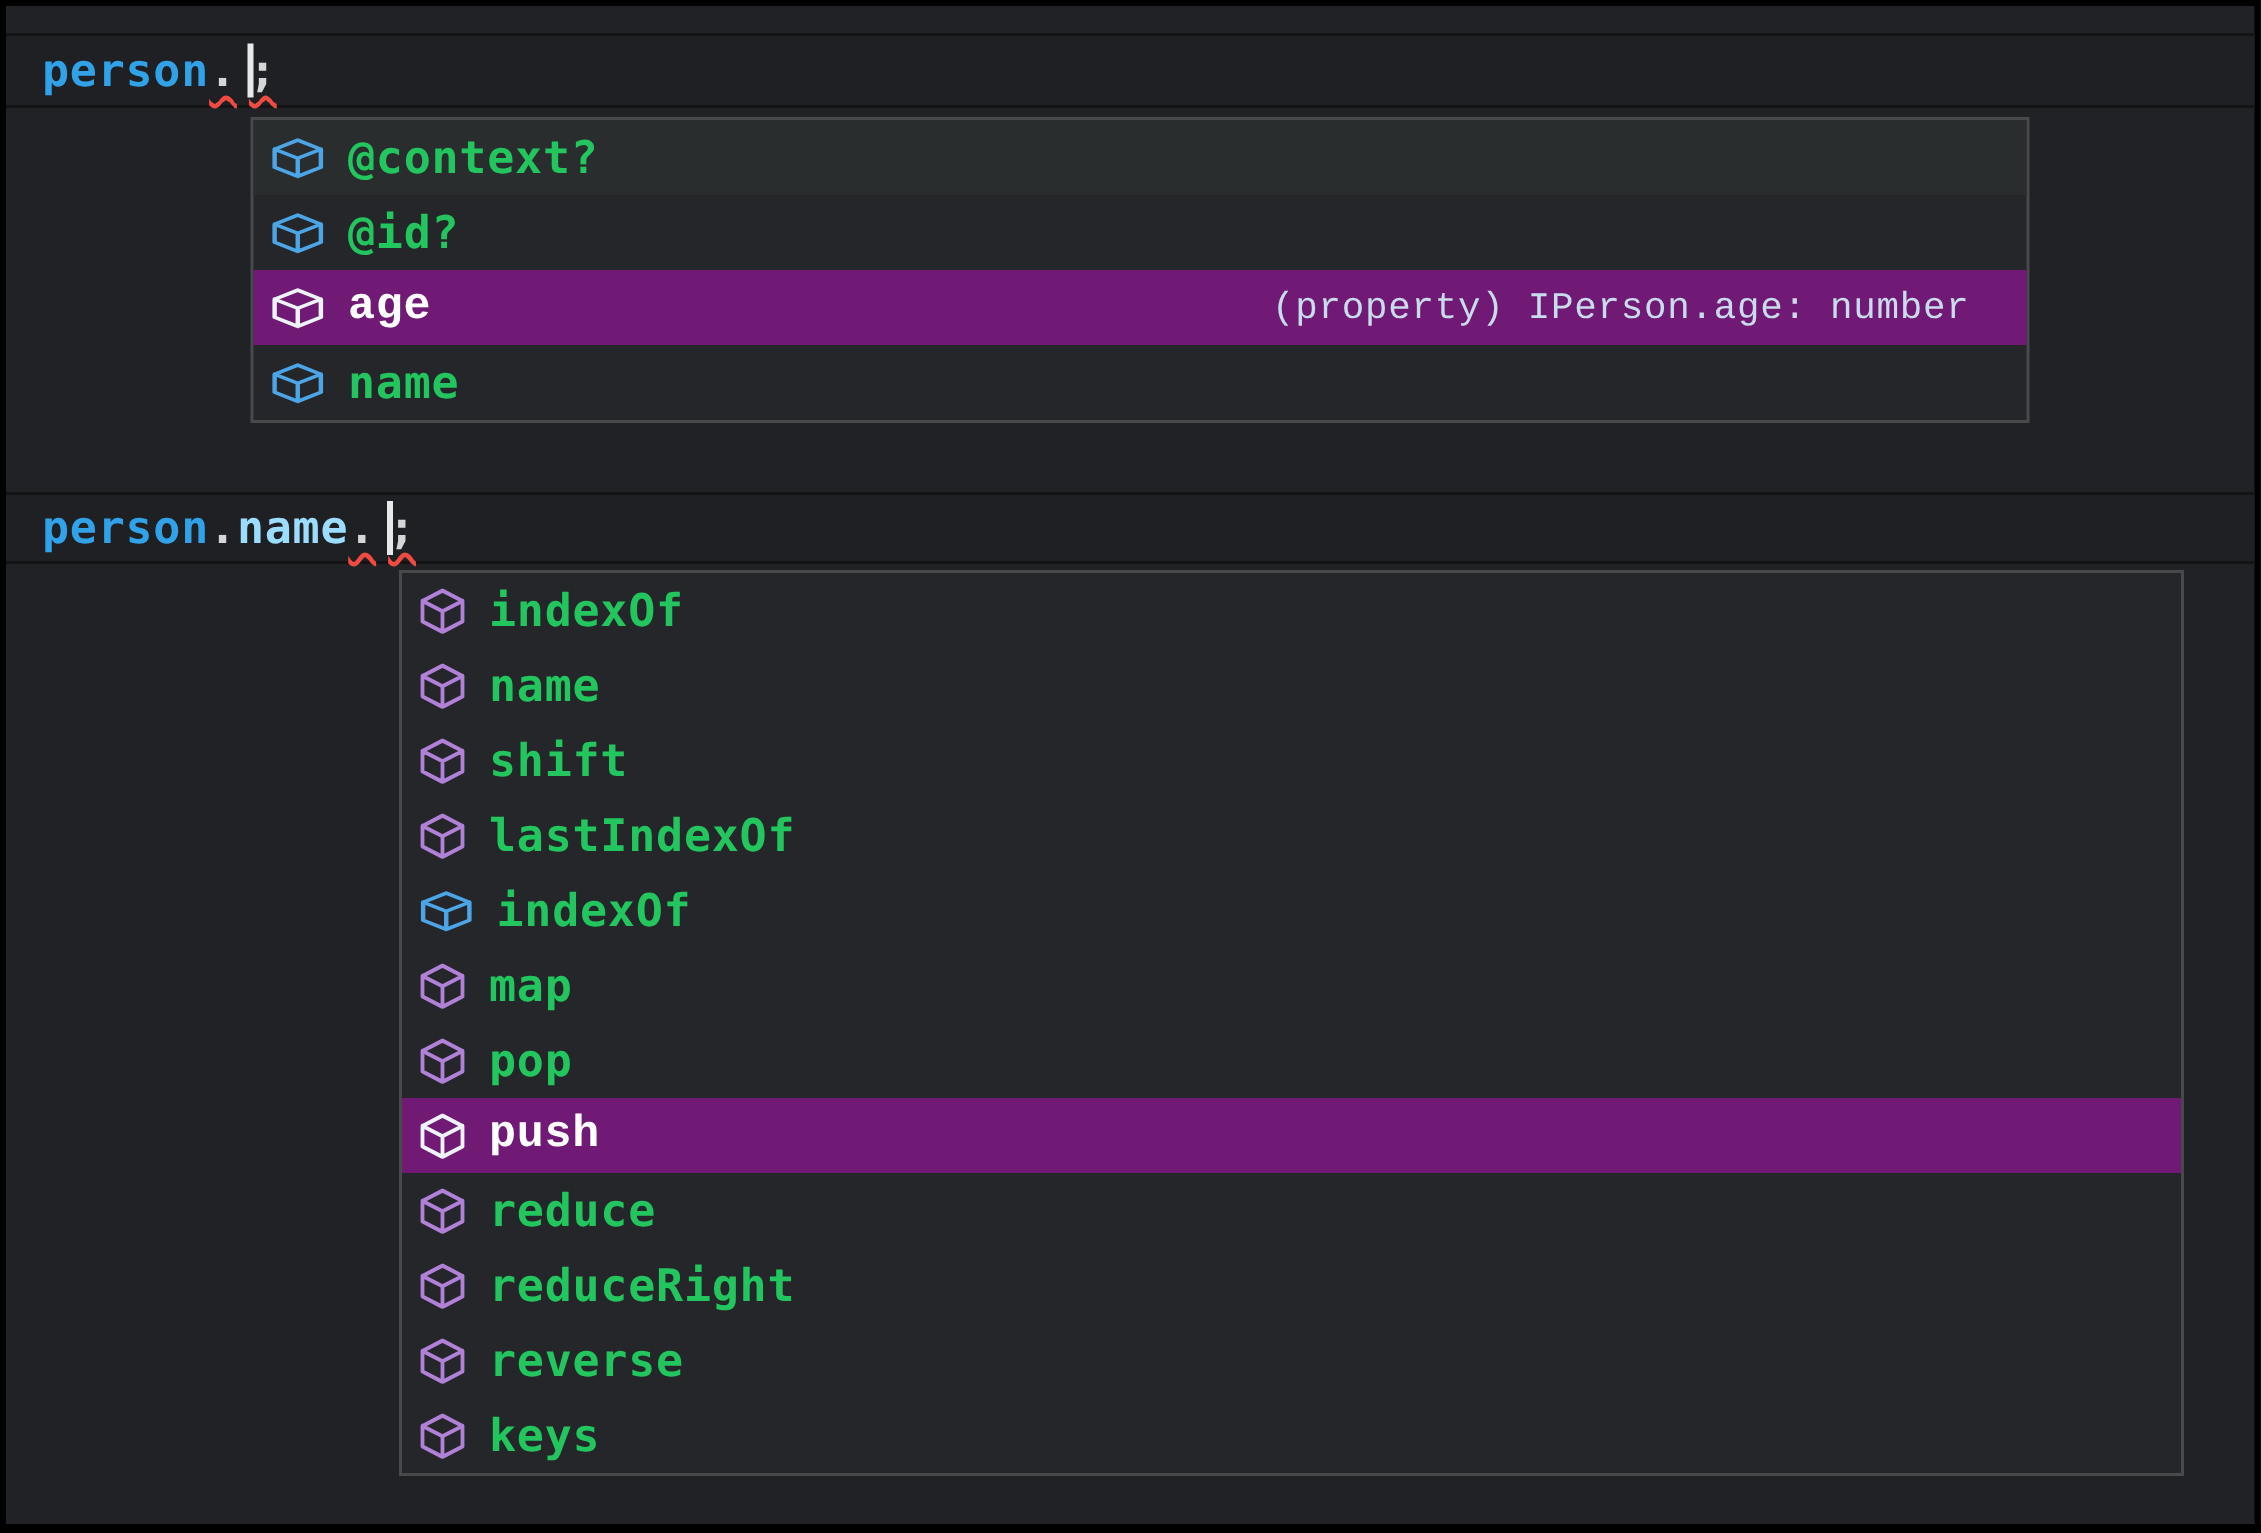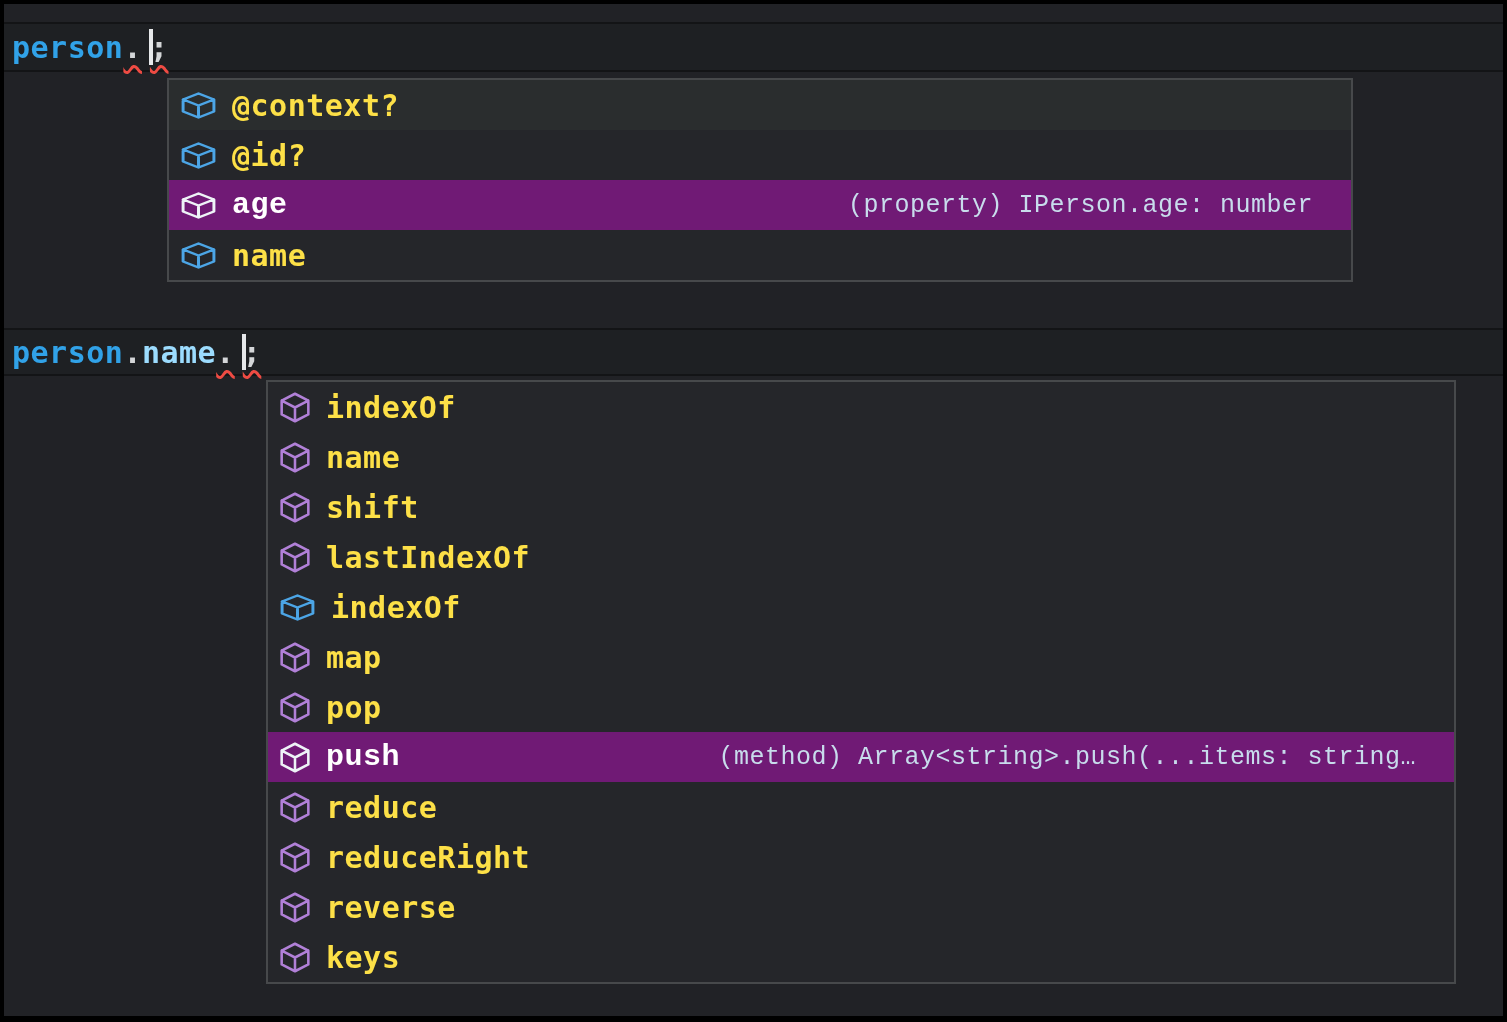--- a/index.html
+++ b/index.html
@@ -15,21 +15,21 @@
     background:#212226;
   }
   
   .code-line{
     position:absolute;left:0;width:100%;
     background:#1e2023;
     border-top:2px solid #131416;
     border-bottom:2px solid #131416;
     box-sizing:border-box;
     display:flex;align-items:center;
-    padding-left:8px;
+    padding-left:24px;
     font-size:30px;font-weight:700;
     letter-spacing:0.5px;
     white-space:pre;
   }
   #line1{top:18px;height:50px;}
   #line2{top:324px;height:48px;}
   .tok-ident{color:#31a2e8;}
   .tok-prop{color:#9cdcfe;}
   .tok-punct{color:#d4d6d8;}
   .squiggle{
@@ -55,21 +55,21 @@
   #popup1{left:163px;top:74px;width:1182px;}
   #popup2{left:262px;top:376px;width:1186px;}
   .row{
     height:50px;display:flex;align-items:center;
     padding-left:11px;box-sizing:border-box;
   }
   .row.hover{background:#2a2d2e;}
   .row.selected{background:#701a75;font-family:Liberation Mono, monospace;}
   .row .ic{flex:0 0 auto;margin-right:15px;display:block;}
   .row .lbl{
-    font-size:30px;font-weight:700;color:#fde047;
+    font-size:30px;font-weight:700;color:#22c55e;
     letter-spacing:0.5px;white-space:pre;
   }
   .row.selected .lbl{color:#ffffff;}
   .row .detail{
     margin-left:auto;padding-right:38px;
     font-size:25px;font-weight:400;color:#c8dcec;
     letter-spacing:0.5px;white-space:pre;
   }
 </style>
 </head>
@@ -146,21 +146,20 @@
         <svg viewBox="0 0 30 30" width="32" height="33" preserveAspectRatio="none" class="ic">
           <path d="M15 2.5 L27.5 8.75 L27.5 21.25 L15 27.5 L2.5 21.25 L2.5 8.75 Z M2.5 8.75 L15 15 L27.5 8.75 M15 15 L15 27.5" fill="none" stroke="#b180d7" stroke-width="2.4" stroke-linejoin="round" stroke-linecap="round"></path>
         </svg>
         <span class="lbl">pop</span>
       </div>
       <div class="row selected">
         <svg viewBox="0 0 30 30" width="32" height="33" preserveAspectRatio="none" class="ic">
           <path d="M15 2.5 L27.5 8.75 L27.5 21.25 L15 27.5 L2.5 21.25 L2.5 8.75 Z M2.5 8.75 L15 15 L27.5 8.75 M15 15 L15 27.5" fill="none" stroke="#eef3f7" stroke-width="2.4" stroke-linejoin="round" stroke-linecap="round"></path>
         </svg>
         <span class="lbl">push</span>
-        <span class="detail">(method) Array&lt;string&gt;.push(...items: string…</span>
       </div>
       <div class="row">
         <svg viewBox="0 0 30 30" width="32" height="33" preserveAspectRatio="none" class="ic">
           <path d="M15 2.5 L27.5 8.75 L27.5 21.25 L15 27.5 L2.5 21.25 L2.5 8.75 Z M2.5 8.75 L15 15 L27.5 8.75 M15 15 L15 27.5" fill="none" stroke="#b180d7" stroke-width="2.4" stroke-linejoin="round" stroke-linecap="round"></path>
         </svg>
         <span class="lbl">reduce</span>
       </div>
       <div class="row">
         <svg viewBox="0 0 30 30" width="32" height="33" preserveAspectRatio="none" class="ic">
           <path d="M15 2.5 L27.5 8.75 L27.5 21.25 L15 27.5 L2.5 21.25 L2.5 8.75 Z M2.5 8.75 L15 15 L27.5 8.75 M15 15 L15 27.5" fill="none" stroke="#b180d7" stroke-width="2.4" stroke-linejoin="round" stroke-linecap="round"></path>

